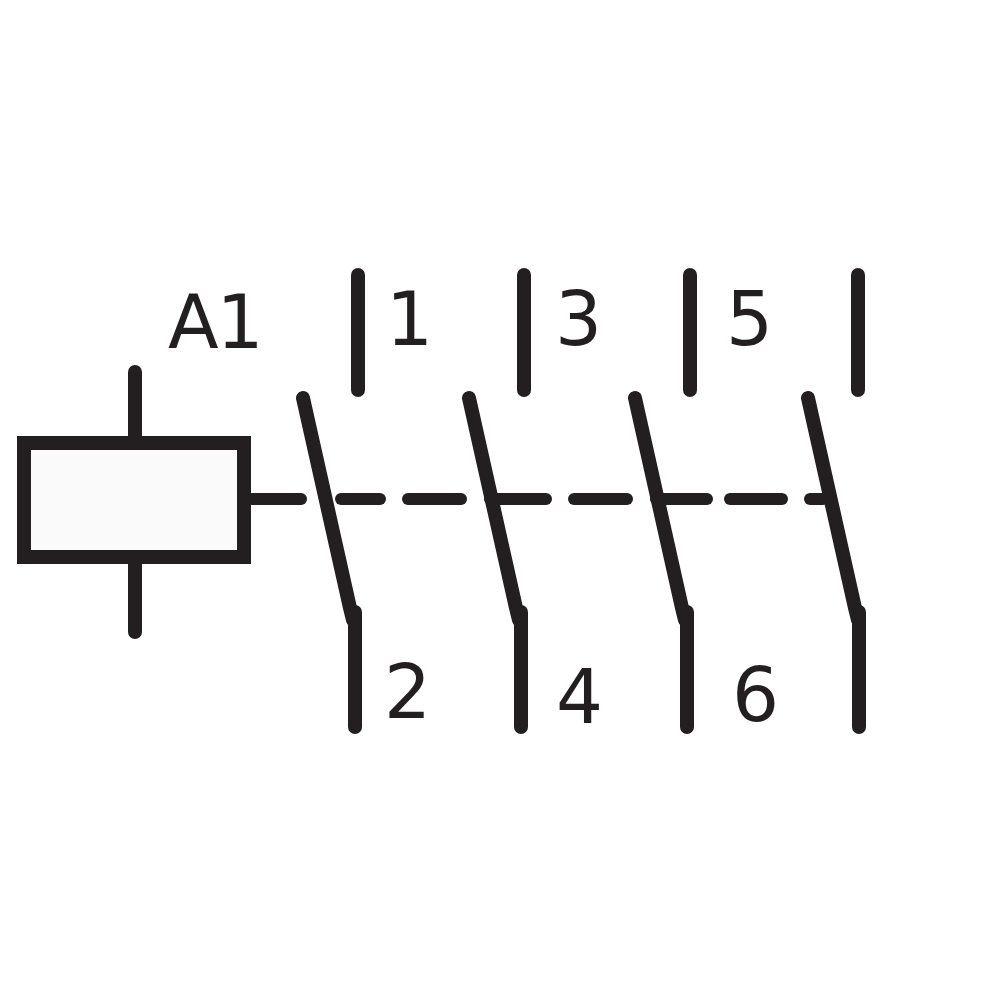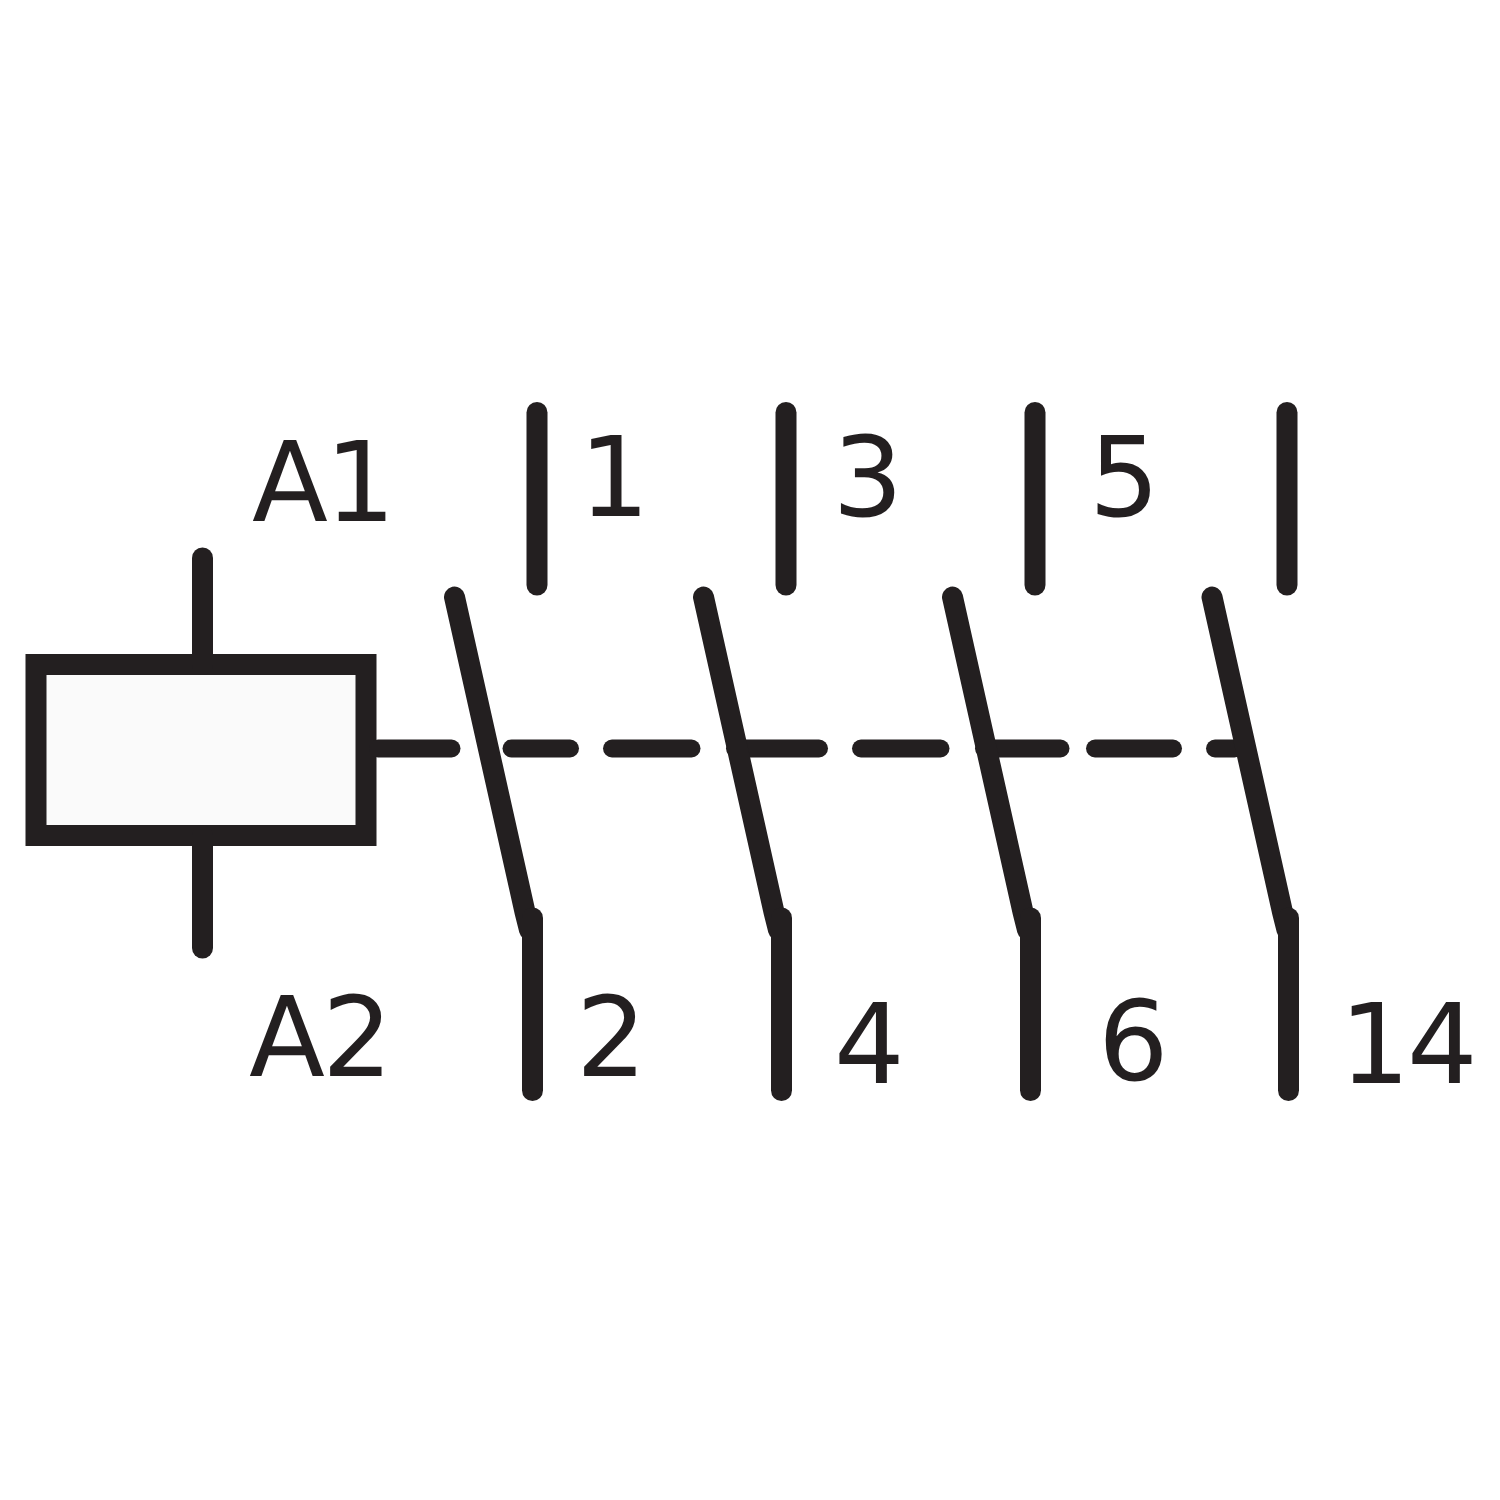--- a/index.html
+++ b/index.html
@@ -51,25 +51,23 @@
 
       <g>
         <line x1="858" y1="275" x2="858" y2="390"></line>
         <polyline points="808,398 855,608 858,620"></polyline>
         <line x1="859" y1="612" x2="859" y2="727"></line>
       </g>
     </g>
   </svg>
 
   <div class="lbl" style="left:168px; top:285px;">A1</div>
-  <div class="lbl" style="left:166px; top:655px;">A2</div>
 
   <div class="lbl" style="left:386px; top:282px;">1</div>
   <div class="lbl" style="left:384px; top:655px;">2</div>
 
   <div class="lbl" style="left:555px; top:282px;">3</div>
   <div class="lbl" style="left:556px; top:660px;">4</div>
 
   <div class="lbl" style="left:726px; top:282px;">5</div>
   <div class="lbl" style="left:732px; top:658px;">6</div>
 
-  <div class="lbl" style="left:893px; top:660px;">14</div>
 </div>
 
 </body></html>

